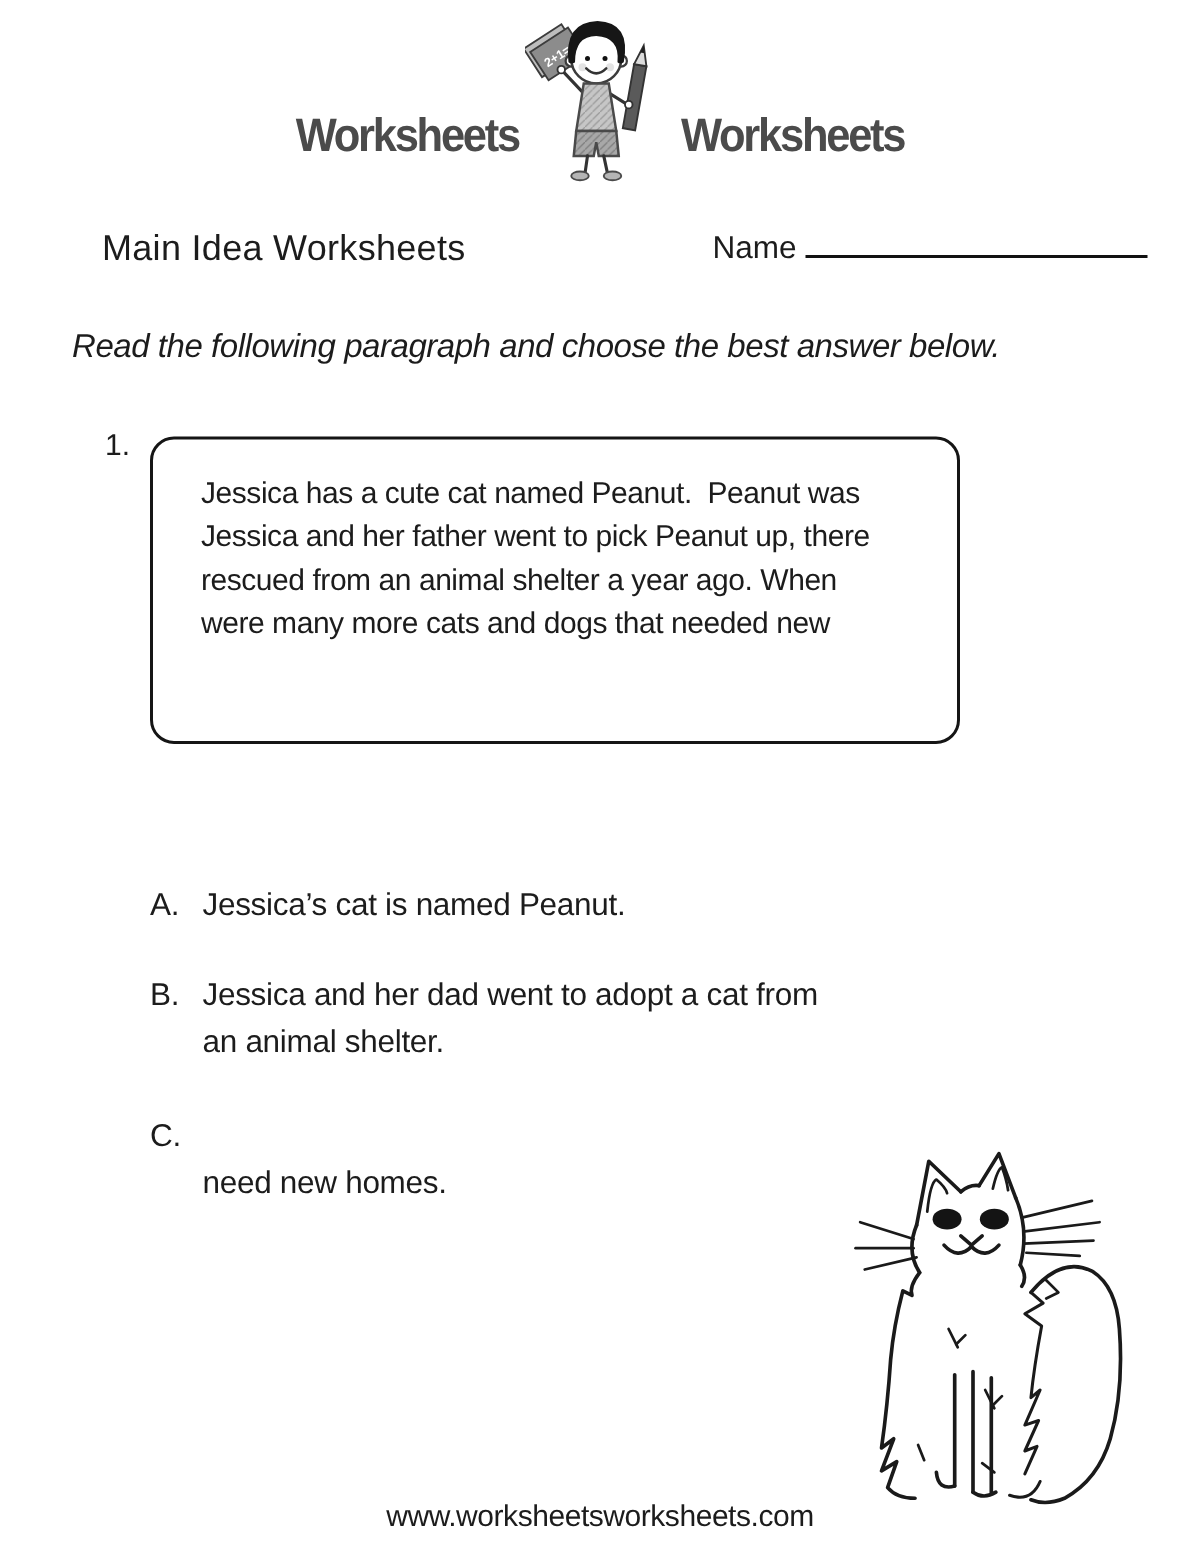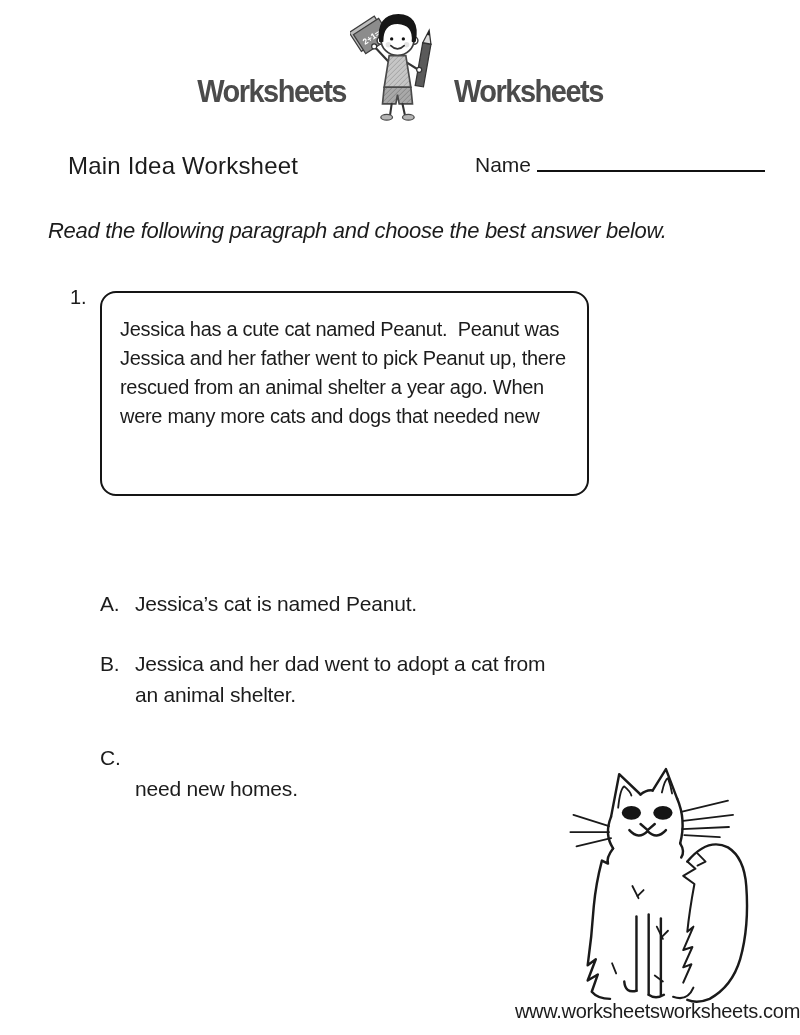--- a/index.html
+++ b/index.html
@@ -16,32 +16,32 @@
   .logo-boy { width:100px; height:124px; }
   
   .title { position:absolute; left:68px; top:152px; font-size:24px; font-weight:normal; margin:0; letter-spacing:0.2px; }
   .name-field { position:absolute; left:475px; top:148px; font-size:21px; white-space:nowrap; }
   .name-line { display:inline-block; width:228px; border-bottom:2px solid #111; height:22px; margin-left:6px; }
   
   .instruction { position:absolute; left:48px; top:218px; font-size:22px; letter-spacing:-0.3px; margin:0;font-style:italic; }
   
   .q-number { position:absolute; left:70px; top:286px; font-size:20px; }
   .para-box {
-    position:absolute; left:100px; top:291px; width:489px; height:205px;
+    position:absolute; left:100px; top:291px; width:540px; height:205px;
     border:2px solid #151515; border-radius:16px; box-sizing:border-box;
-    padding:22px 14px 0 18px;
+    padding:22px 14px 0 32px;
   }
   .para-line { font-size:20px; line-height:29px; white-space:pre; letter-spacing:-0.3px; }
   .prompt { position:absolute; left:97px; top:524px; font-size:21px; letter-spacing:-0.2px; margin:0; }
   .option { position:absolute; left:100px; display:flex; font-size:21px; line-height:31px; letter-spacing:-0.2px; }
   .opt-label { width:23px; flex:0 0 auto; margin-right:12px; }
   .opt-a { top:588px; } .opt-b { top:648px; } .opt-c { top:742px; }
   
   .cat { position:absolute; left:566px; top:764px; width:206px; height:244px; }
-  .footer { position:absolute; left:0; right:0; top:1000px; text-align:right; font-size:20px; letter-spacing:-0.3px; }
+  .footer { position:absolute; left:0; right:0; top:1000px; text-align:center; font-size:20px; letter-spacing:-0.3px; }
 </style>
 </head>
 <body>
 
 <div class="page">
 
   <header class="logo">
     <span class="logo-text">Worksheets</span>
     <svg class="logo-boy" viewBox="0 0 120 135" xmlns="http://www.w3.org/2000/svg">
       <defs>
@@ -88,21 +88,21 @@
       <circle cx="83" cy="72" r="3" fill="#fff" stroke="#333" stroke-width="1.5"></circle>
 
       <path d="M50,113 L48,127" stroke="#333" stroke-width="2.5" stroke-linecap="round"></path>
       <path d="M63,113 L66,127" stroke="#333" stroke-width="2.5" stroke-linecap="round"></path>
       <ellipse cx="44" cy="129" rx="7" ry="3.5" fill="#b5b5b5" stroke="#4a4a4a" stroke-width="1.5"></ellipse>
       <ellipse cx="70" cy="129" rx="7" ry="3.5" fill="#b5b5b5" stroke="#4a4a4a" stroke-width="1.5"></ellipse>
     </svg>
     <span class="logo-text">Worksheets</span>
   </header>
 
-  <h1 class="title">Main Idea Worksheet</h1>
+  <h1 class="title">Main Idea Worksheets</h1>
   <div class="name-field">
     <span>Name</span><span class="name-line"></span>
   </div>
 
   <p class="instruction">Read the following paragraph and choose the best answer below.</p>
 
   <div class="q-number">1.</div>
   <div class="para-box">
     <div class="para-line">Jessica has a cute cat named Peanut.  Peanut was</div>
     <div class="para-line">Jessica and her father went to pick Peanut up, there</div>

